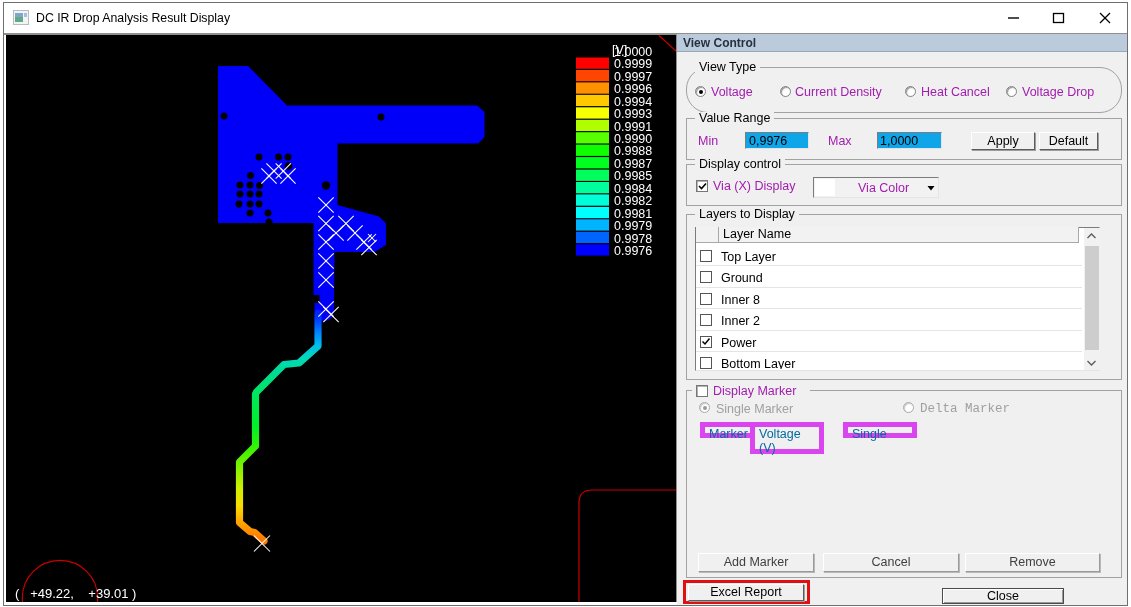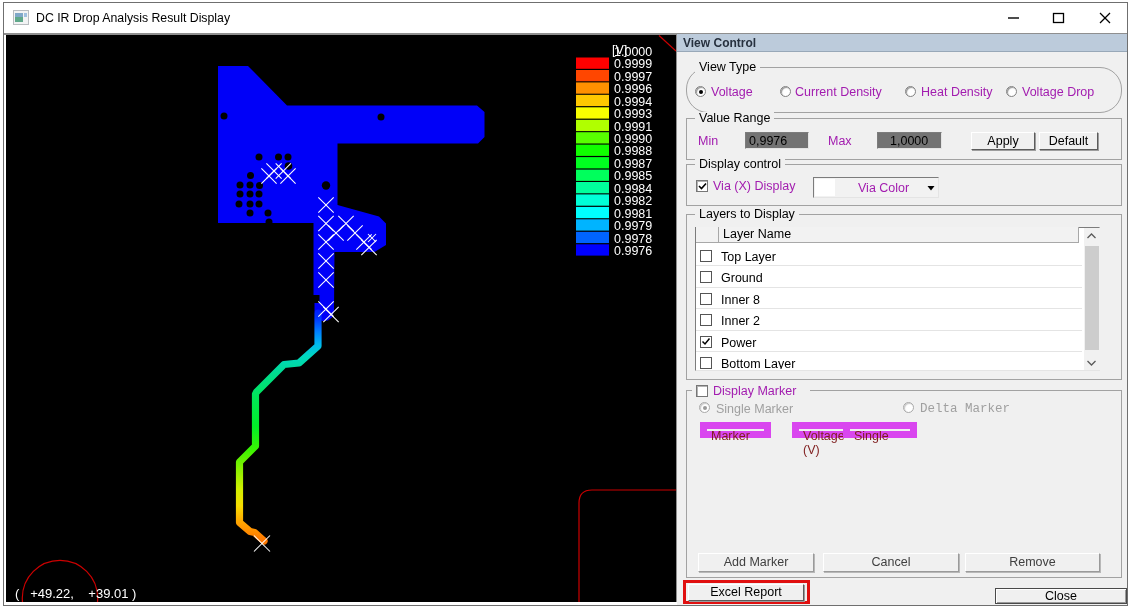--- a/index.html
+++ b/index.html
@@ -22,25 +22,25 @@
      box-shadow:inset 1px 1px 1px rgba(64,64,64,.55);box-sizing:border-box;}
   .radio.dis{border-color:#a9a9a9;box-shadow:inset 1px 1px 1px rgba(150,150,150,.5);}
   .rdot{position:absolute;left:3px;top:3px;width:4px;height:4px;border-radius:50%;background:#000;}
   .check{width:12px;height:12px;background:#fff;border:1px solid #767676;
      box-shadow:inset 1px 1px 0 rgba(64,64,64,.4);box-sizing:border-box;}
   .btn{background:#f0f0f0;border-top:1px solid #ffffff;border-left:1px solid #ffffff;
      border-right:1px solid #5c5c5c;border-bottom:1px solid #5c5c5c;
      box-shadow:1px 1px 0 #9d9d9d;box-sizing:border-box;
      font-size:12.5px;color:#000;text-align:center;}
   .btn.dis{color:#404040;border-right-color:#9a9a9a;border-bottom-color:#9a9a9a;box-shadow:1px 1px 0 #b8b8b8;}
-  .input{background:#737373;border-top:1px solid #7c7c7c;border-left:1px solid #7c7c7c;
+  .input{background:#0ea5e9;border-top:1px solid #7c7c7c;border-left:1px solid #7c7c7c;
      border-right:1px solid #e4e4e4;border-bottom:1px solid #e4e4e4;box-sizing:border-box;
      font-size:12.5px;color:#000;}
-  .hcell{background:#f0f0f0;border:7px solid #d946ef;box-sizing:border-box;
-     font-size:12.5px;color:#7f1d1d;padding-left:4px;}
+  .hcell{background:#f0f0f0;border:5px solid #d946ef;box-sizing:border-box;
+     font-size:12.5px;color:#0369a1;padding-left:4px;}
 </style>
 </head>
 <body>
 <div class="abs" id="frame"></div>
 <div class="abs" id="titlebar"></div>
 
 <svg class="abs" style="left:13px;top:10px" width="16" height="15" viewBox="0 0 16 15">
   <rect x="0" y="0" width="16" height="15" fill="#b8bcc0"></rect>
   <rect x="1" y="1" width="14" height="13" fill="#f2f3f4"></rect>
   <rect x="2" y="3" width="8" height="9" fill="#5fa88a"></rect>
@@ -199,31 +199,31 @@
 <div class="abs group" style="left:686px;top:67px;width:434px;height:44px;border-radius:22px;">
   <div class="glabel">View Type</div>
 </div>
 <div class="abs radio" style="left:695px;top:86px;">
     <div class="rdot"></div>
   </div>
 <div class="abs txt" style="left:711px;top:85px;">Voltage</div>
 <div class="abs radio" style="left:780px;top:86px;"></div>
 <div class="abs txt" style="left:795px;top:85px;">Current Density</div>
 <div class="abs radio" style="left:905px;top:86px;"></div>
-<div class="abs txt" style="left:921px;top:85px;">Heat Density</div>
+<div class="abs txt" style="left:921px;top:85px;">Heat Cancel</div>
 <div class="abs radio" style="left:1006px;top:86px;"></div>
 <div class="abs txt" style="left:1022px;top:85px;">Voltage Drop</div>
 
 <div class="abs group" style="left:686px;top:118px;width:434px;height:40px;">
   <div class="glabel">Value Range</div>
 </div>
 <div class="abs txt" style="left:698px;top:134px;">Min</div>
 <div class="abs input" style="left:745px;top:132px;width:64px;height:17px;line-height:16px;padding-left:3px;">0,9976</div>
 <div class="abs txt" style="left:828px;top:134px;">Max</div>
-<div class="abs input" style="left:877px;top:132px;width:65px;height:17px;line-height:16px;padding-left:12px;">1,0000</div>
+<div class="abs input" style="left:877px;top:132px;width:65px;height:17px;line-height:16px;padding-left:2px;">1,0000</div>
 <div class="abs btn" style="left:971px;top:132px;width:64px;height:18px;line-height:16px;">Apply</div>
 <div class="abs btn" style="left:1039px;top:132px;width:59px;height:18px;line-height:16px;">Default</div>
 
 <div class="abs group" style="left:686px;top:164px;width:434px;height:40px;">
   <div class="glabel">Display control</div>
 </div>
 <div class="abs check" style="left:696px;top:180px;"></div>
 <svg class="abs" style="left:697px;top:181px;" width="11" height="11" viewBox="0 0 11 11">
   <polyline points="2,5 4.5,7.5 9,2.5" fill="none" stroke="#000" stroke-width="1.6"></polyline>
 </svg>
@@ -282,22 +282,22 @@
 <div class="abs check" style="left:696px;top:385px;"></div>
 <div class="abs txt" style="left:713px;top:384px;">Display Marker</div>
 <div class="abs radio dis" style="left:699px;top:402px;">
     <div class="rdot" style="background:#9a9a9a;"></div>
   </div>
 <div class="abs txt" style="left:716px;top:402px;color:#a0a0a0;text-align:center;">Single Marker</div>
 <div class="abs radio dis" style="left:903px;top:402px;"></div>
 <div class="abs txt" style="left:920px;top:402px;color:#a0a0a0;font-family:Liberation Mono, monospace;">Delta Marker</div>
 
 <div class="abs hcell" style="left:700px;top:422px;width:71px;height:16px;line-height:14px;">Marker</div>
-<div class="abs hcell" style="left:792px;top:422px;width:74px;height:16px;line-height:14px;">Voltage (V)</div>
+<div class="abs hcell" style="left:750px;top:422px;width:74px;height:32px;line-height:14px;">Voltage (V)</div>
 <div class="abs hcell" style="left:843px;top:422px;width:74px;height:16px;line-height:14px;">Single</div>
 
 <div class="abs btn dis" style="left:698px;top:553px;width:116px;height:19px;line-height:17px;">Add Marker</div>
 <div class="abs btn dis" style="left:823px;top:553px;width:136px;height:19px;line-height:17px;">Cancel</div>
 <div class="abs btn dis" style="left:965px;top:553px;width:135px;height:19px;line-height:17px;">Remove</div>
 
 <div class="abs" style="left:683px;top:580px;width:127px;height:24px;border:3px solid #e01010;box-sizing:border-box;"></div>
 <div class="abs btn" style="left:688px;top:584px;width:116px;height:17px;line-height:15px;">Excel Report</div>
-<div class="abs btn" style="left:995px;top:588px;width:132px;height:16px;line-height:14px;border:1px solid #4a4a4a;box-shadow:inset 1px 1px 0 #fff, inset -1px -1px 0 #9a9a9a;">Close</div>
+<div class="abs btn" style="left:942px;top:588px;width:122px;height:16px;line-height:14px;border:1px solid #4a4a4a;box-shadow:inset 1px 1px 0 #fff, inset -1px -1px 0 #9a9a9a;">Close</div>
 
 </body></html>

